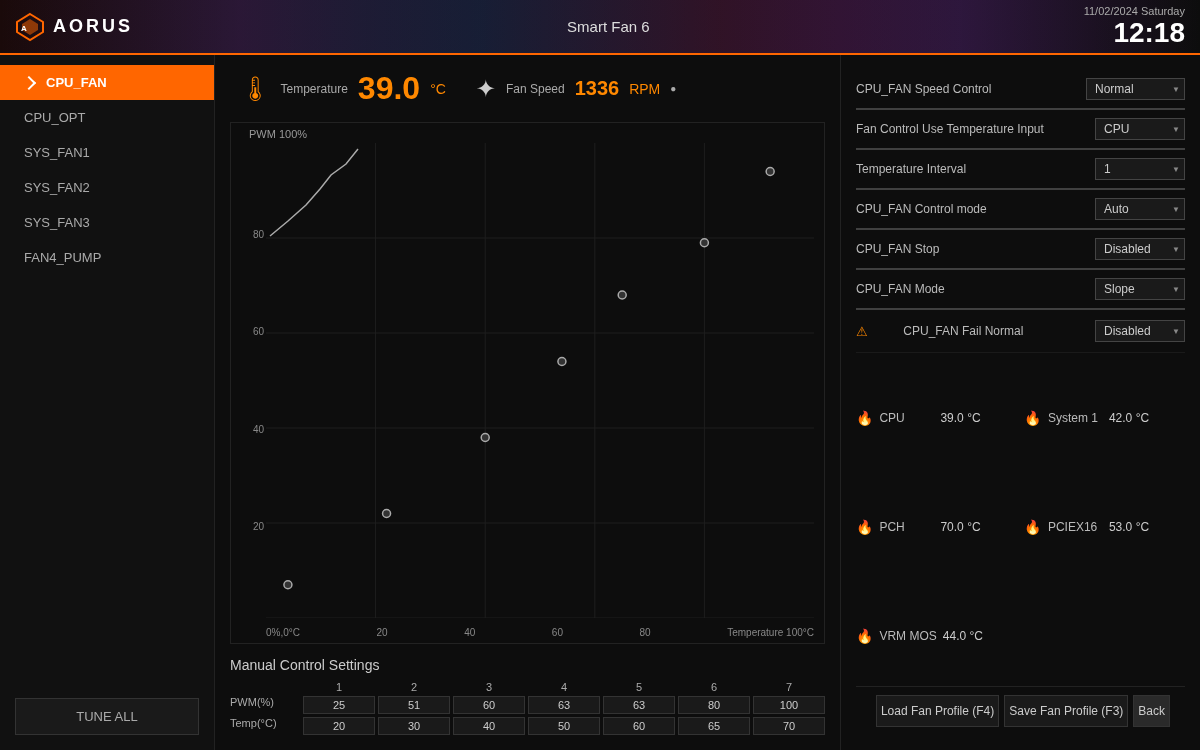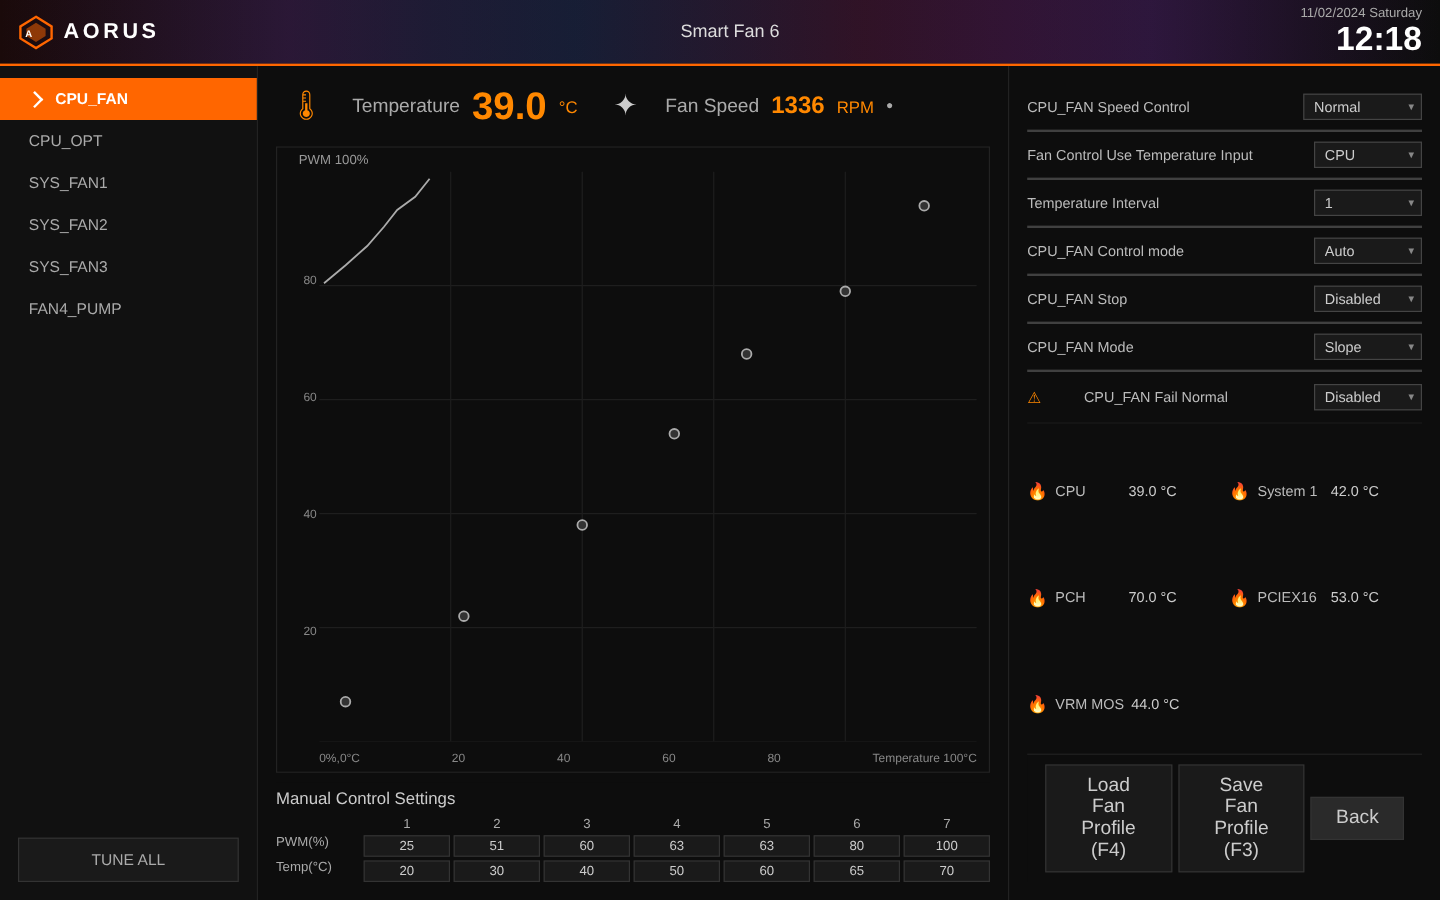--- a/index.html
+++ b/index.html
@@ -129,21 +129,21 @@
       gap: 30px;
       margin-bottom: 10px;
       padding: 5px 10px;
     }
     .temp-section {
       display: flex;
       align-items: center;
       gap: 10px;
     }
     .temp-icon { font-size: 24px; color: #ff8800; }
-    .temp-label { color: #aaa; font-size: 16px; margin-left: 13px; }
+    .temp-label { color: #aaa; font-size: 12px; }
     .temp-value { color: #ff8800; font-size: 32px; font-weight: bold; }
     .temp-unit { color: #ff8800; font-size: 14px; }
     .fan-icon { font-size: 24px; color: #ccc; }
     .rpm-value { color: #ff8800; font-size: 20px; font-weight: bold; }
     .rpm-unit { color: #ff8800; font-size: 14px; }
     .rpm-dot { color: #aaa; font-size: 10px; }
 
     
     .chart-container {
       flex: 1;
@@ -289,22 +289,22 @@
       align-items: center;
       justify-content: flex-end;
       gap: 5px;
       padding: 8px 15px;
       background: #0d0d0d;
     }
     .action-btn {
       background: #1a1a1a;
       border: 1px solid #333;
       color: #ccc;
-      padding: 8px 20px;
-      font-size: 16px;
+      padding: 8px 4px;
+      font-size: 12px;
       cursor: pointer;
     }
     .back-btn {
       background: #2a2a2a;
     }
 
     
     .chart-svg {
       width: 100%;
       height: 100%;

